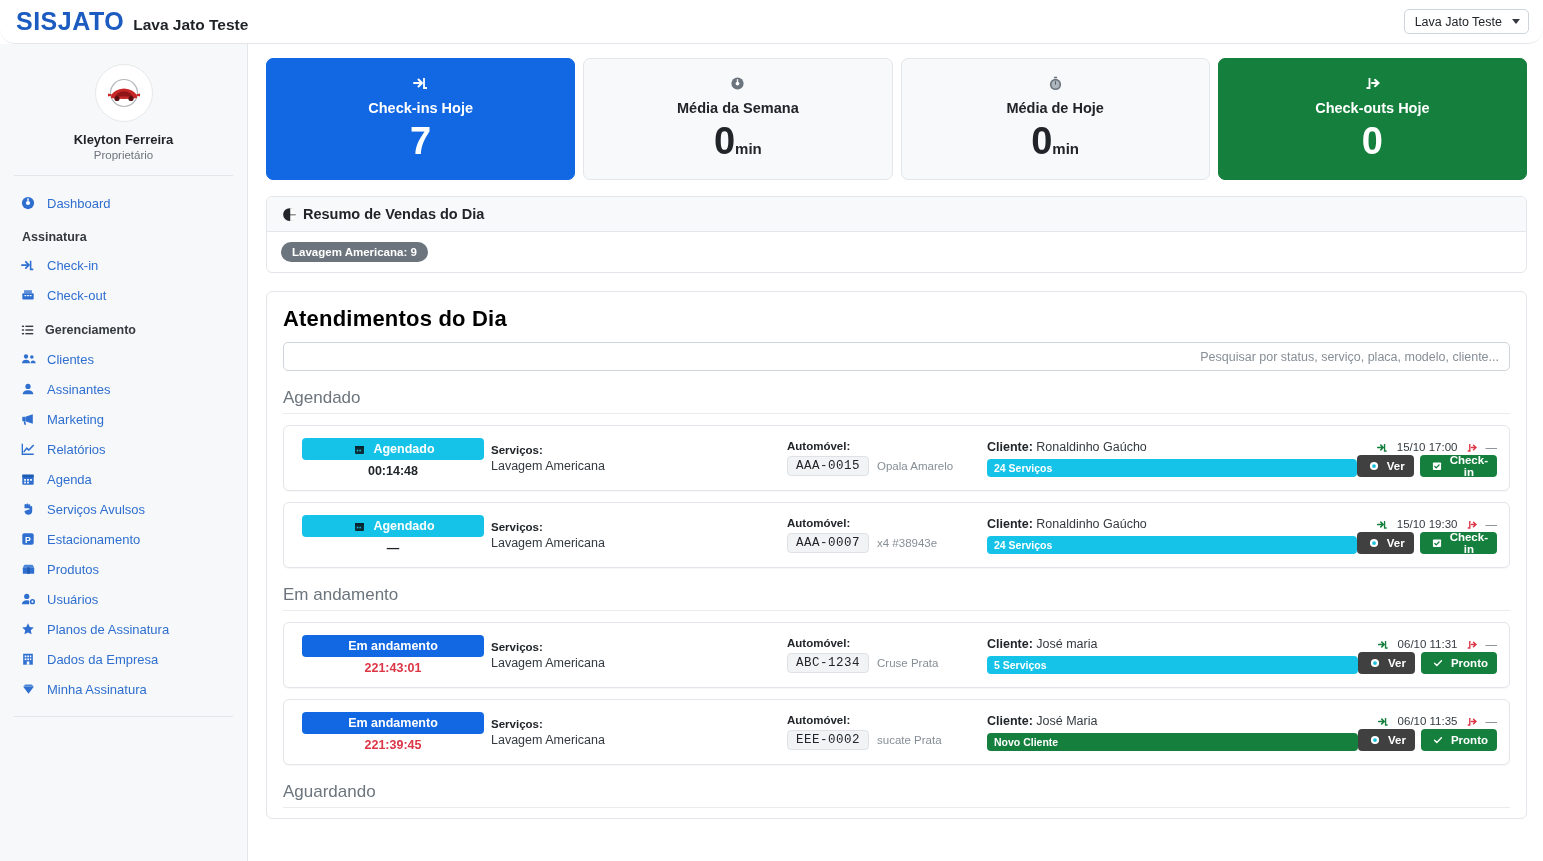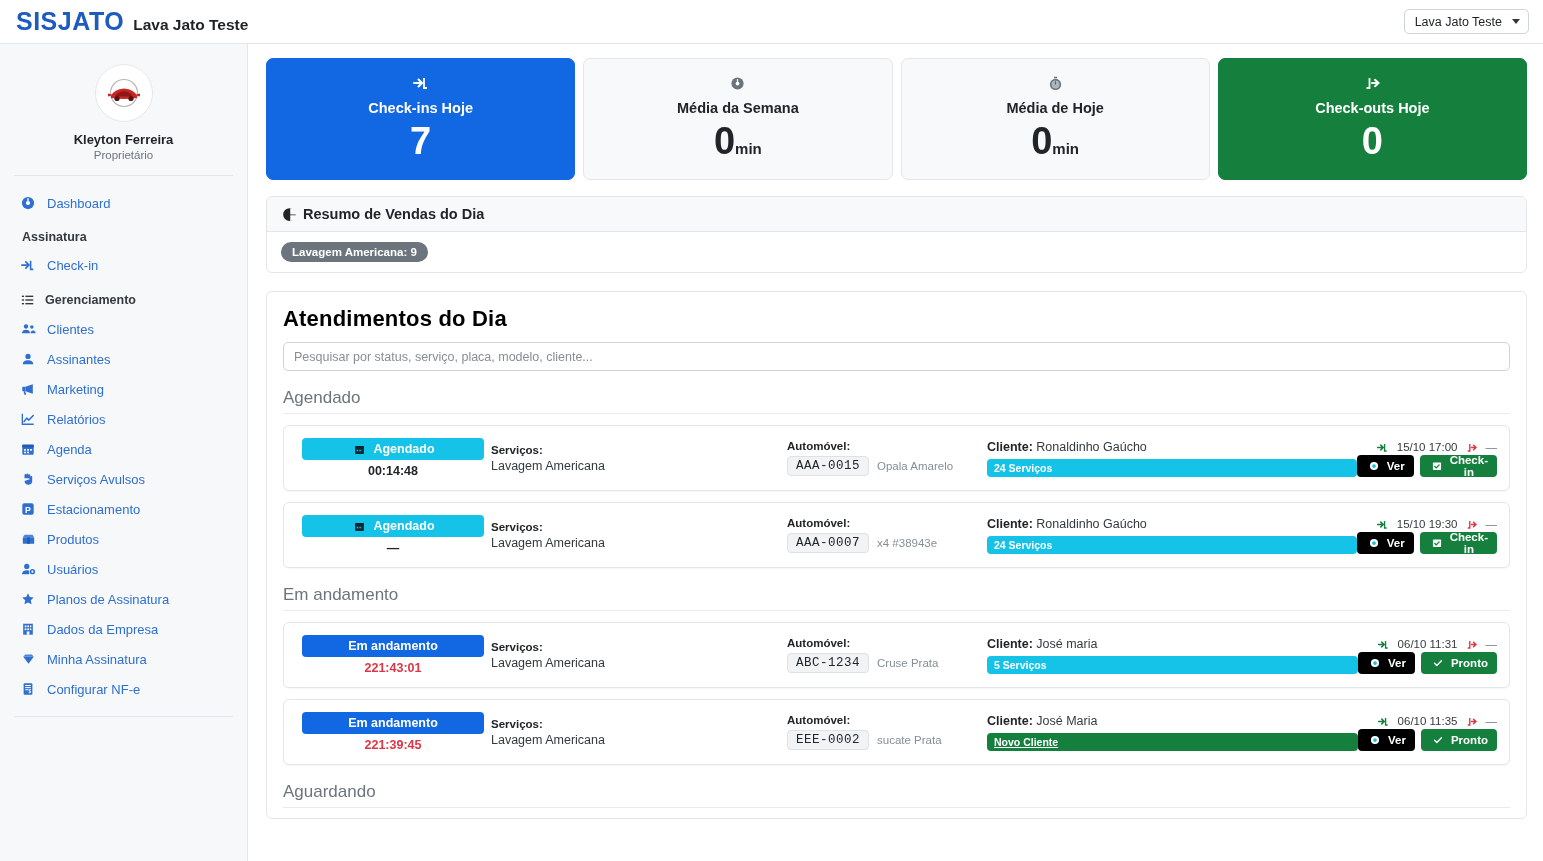--- a/index.html
+++ b/index.html
@@ -12,20 +12,21 @@
   }
   .app { display: flex; flex-direction: column; width: 1543px; height: 861px; }
 
   
   .topbar {
     height: 44px; flex: 0 0 44px;
     background: #ffffff;
     border-bottom: 1px solid #e3e6ea;
     display: flex; align-items: center;
     padding: 0 14px 0 16px;
+    border-radius: 15px;
   }
   .brand { display: flex; align-items: baseline; gap: 9px; }
   .brand-logo {
     font-size: 25px; font-weight: 700; color: #1c5bbf;
     letter-spacing: .5px;
   }
   .brand-sub { font-size: 15.5px; font-weight: 700; color: #1f2328; }
   .topbar-right { margin-left: auto; }
   .tenant-select {
     display: flex; align-items: center; gap: 10px;
@@ -114,21 +115,21 @@
   }
 
   
   .att { margin-top: 18px; border: 1px solid #e3e6ea; border-radius: 6px;
          background: #fff; padding: 14px 16px 10px 16px; }
   .att-title { font-size: 22px; font-weight: 700; color: #000000; letter-spacing: .2px; }
   .search {
     margin-top: 10px; width: 100%; height: 29px;
     border: 1px solid #ced4da; border-radius: 5px;
     padding: 0 10px; font-size: 12.5px; color: #212529;
-    font-family: "Liberation Sans", sans-serif; outline: none; background:#fff;
+    font-family: "Liberation Sans", sans-serif; outline: none; background:#fff;text-align:right;
   }
   .search::placeholder { color: #868e96; }
   .group-title {
     margin-top: 17px; font-size: 17px; color: #6c757d; font-weight: 400;
     padding-bottom: 5px; border-bottom: 1px solid #e9ecef;
   }
 
   
   .card {
     margin-top: 11px; border: 1px solid #e3e6ea; border-radius: 6px;
@@ -164,32 +165,32 @@
     padding: 2px 8px; color: #212529; letter-spacing: .5px;
   }
   .model { font-size: 11.5px; color: #868e96; }
   .client-line { font-size: 12.5px; color: #343a40; white-space: nowrap; }
   .client-line b { font-weight: 700; color: #212529; }
   .tag {
     display: inline-block; border-radius: 4px; color: #fff;
     font-size: 10.5px; font-weight: 700; padding: 3px 7px;
   }
   .tag.cyan  { background: #16c3e8; }
-  .tag.green { background: #15803d; text-decoration: underline; }
+  .tag.green { background: #15803d; }
 
   .times { display: flex; align-items: center; gap: 6px; font-size: 11.5px; color: #343a40; white-space: nowrap; }
   .times .sep { color: #6c757d; }
   .btns { display: flex; gap: 6px; }
   .btn {
     display: inline-flex; align-items: center; gap: 5px;
     height: 22px; padding: 0 9px; border-radius: 4px;
     font-size: 11.5px; font-weight: 700; color: #fff;
     border: none; cursor: pointer; font-family: "Liberation Sans", sans-serif;
   }
-  .btn.cyan  { background: #000000; }
+  .btn.cyan  { background: #404040; }
   .btn.green { background: #15803d; }
 </style>
 </head>
 <body>
 
 <div class="app">
 
   <div class="topbar">
     <div class="brand">
       <span class="brand-logo">SISJATO</span>
@@ -243,20 +244,32 @@
         <div class="nav-item">
           <span class="ico">
               <svg width="14" height="14" viewBox="0 0 16 16">
                 <path d="M1 8h7M5.5 4.5L9 8l-3.5 3.5" stroke="#2f6fd0" stroke-width="2" fill="none" stroke-linecap="round"></path>
                 <path d="M11 3v10h3" stroke="#2f6fd0" stroke-width="1.8" fill="none"></path>
               </svg>
             </span>
           <span>Check-in</span>
         </div>
 
+        <div class="nav-item">
+          <span class="ico">
+              <svg width="14" height="14" viewBox="0 0 16 16">
+                <rect x="1.5" y="6" width="13" height="7" rx="1" fill="#2f6fd0"></rect>
+                <rect x="3.5" y="2.5" width="9" height="3.5" fill="#2f6fd0" opacity=".75"></rect>
+                <rect x="4" y="8" width="2" height="1.4" fill="#fff"></rect>
+                <rect x="7" y="8" width="2" height="1.4" fill="#fff"></rect>
+                <rect x="10" y="8" width="2" height="1.4" fill="#fff"></rect>
+              </svg>
+            </span>
+          <span>Check-out</span>
+        </div>
 
         <div class="nav-head">
           <span class="ico">
               <svg width="14" height="14" viewBox="0 0 16 16">
                 <rect x="5" y="3" width="9" height="1.6" fill="#343a40"></rect>
                 <rect x="5" y="7.2" width="9" height="1.6" fill="#343a40"></rect>
                 <rect x="5" y="11.4" width="9" height="1.6" fill="#343a40"></rect>
                 <rect x="1" y="3" width="2.5" height="1.6" fill="#343a40"></rect>
                 <rect x="1" y="7.2" width="2.5" height="1.6" fill="#343a40"></rect>
                 <rect x="1" y="11.4" width="2.5" height="1.6" fill="#343a40"></rect>
@@ -394,32 +407,20 @@
         <div class="nav-item">
           <span class="ico">
               <svg width="15" height="14" viewBox="0 0 16 16">
                 <path d="M2 5.5h12L8 13.5z" fill="#2f6fd0"></path>
                 <path d="M2 5.5l2.2-2.6h7.6L14 5.5z" fill="#4b86d8"></path>
               </svg>
             </span>
           <span>Minha Assinatura</span>
         </div>
 
-        <div class="nav-item">
-          <span class="ico">
-              <svg width="14" height="14" viewBox="0 0 16 16">
-                <rect x="3" y="1.5" width="10" height="13" rx="1.2" fill="#2f6fd0"></rect>
-                <rect x="4.8" y="3.4" width="6.4" height="1.2" fill="#fff"></rect>
-                <rect x="4.8" y="5.8" width="6.4" height="1.2" fill="#fff"></rect>
-                <rect x="4.8" y="8.2" width="3.4" height="1.2" fill="#fff"></rect>
-                <text x="10" y="13" font-size="5.5" font-weight="700" fill="#fff" text-anchor="middle" font-family="Liberation Sans, sans-serif">$</text>
-              </svg>
-            </span>
-          <span>Configurar NF-e</span>
-        </div>
 
       </div>
       <div class="sidebar-bottom-divider"></div>
     </div>
 
     <div class="main">
 
       <div class="stats">
 
         <div class="stat blue">

